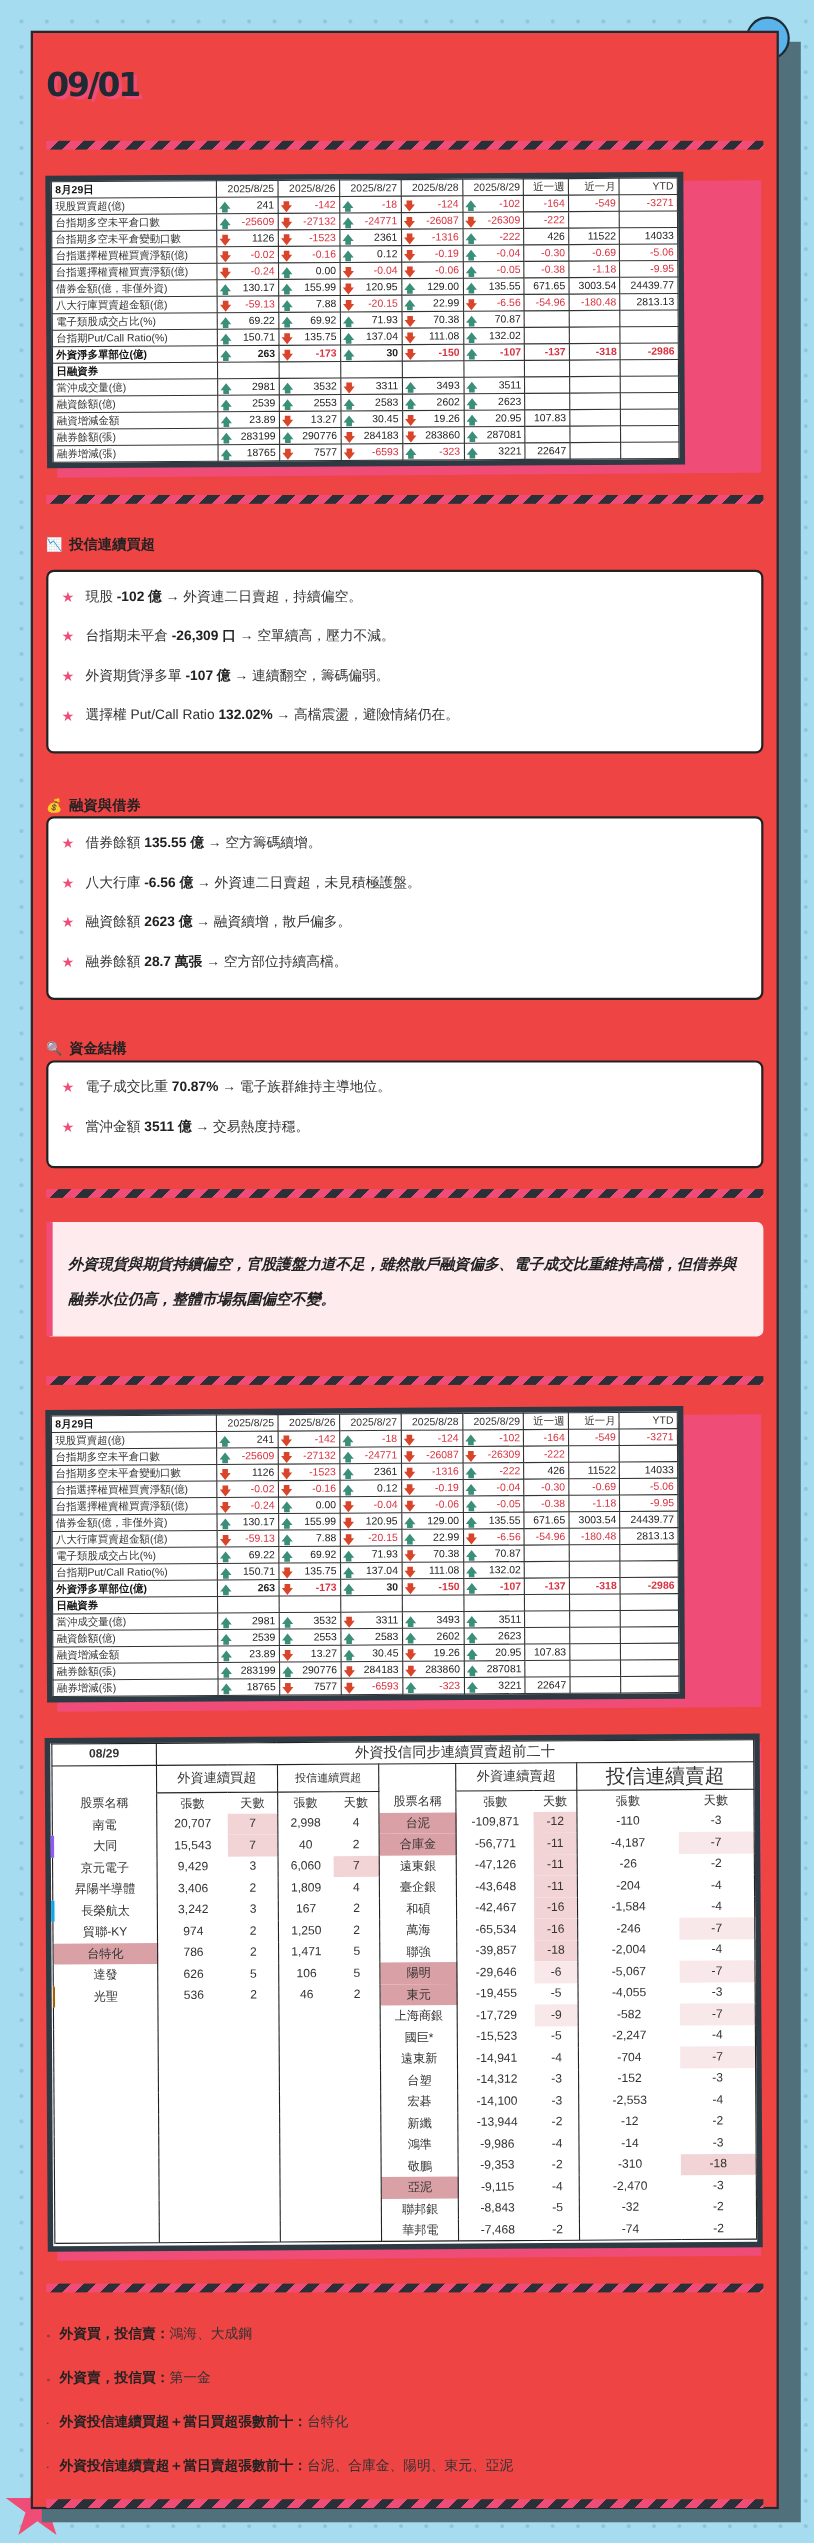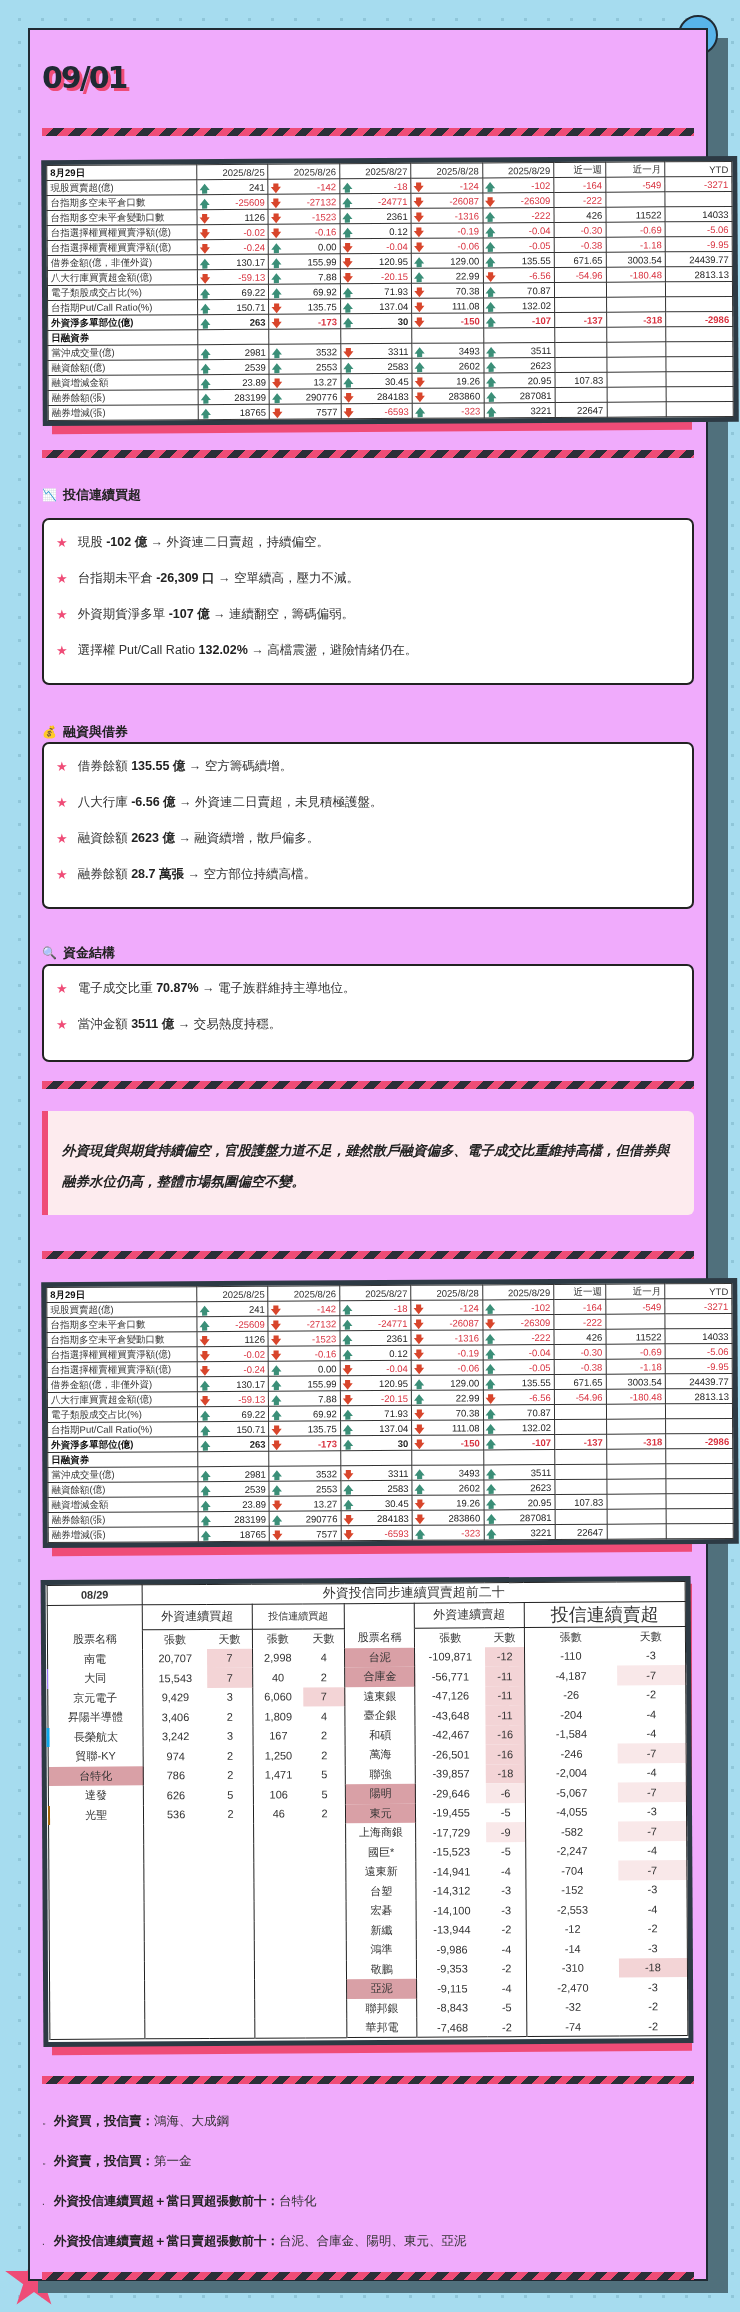--- a/index.html
+++ b/index.html
@@ -21,34 +21,34 @@
     position: absolute; left: 4px; top: 2250px; width: 60px; height: 60px;
     background: #ef4c77;
     clip-path: polygon(50% 0%, 61% 35%, 98% 35%, 68% 57%, 79% 91%, 50% 70%, 21% 91%, 32% 57%, 2% 35%, 39% 35%);
   }
   .card-shadow {
     position: absolute; left: 38px; top: 38px; width: 690px; height: 2255px;
     background: #50707c;
   }
   .card {
     position: absolute; left: 28px; top: 28px; width: 680px; height: 2253px;
-    background: #f0abfc; border: 2px solid #1f2a33;
+    background: #ef4444; border: 2px solid #1f2a33;
   }
   .date-title {
     position: absolute; left: 12px; top: 30px;
     font-family: "DejaVu Sans", sans-serif; font-weight: bold; font-size: 30px;
     color: #1f2a33; letter-spacing: -2px;
     text-shadow: 3px 3px 0 #ef4c77;
   }
   .stripe {
     position: absolute; left: 12px; width: 652px; height: 8px;
     background: repeating-linear-gradient(135deg, #ef4c77 0 8px, #2b2f38 8px 16px);
   }
   .table-wrap {
-    position: absolute; left: 12px; width: 696px;
+    position: absolute; left: 12px; width: 580px;
   }
   .table-back {
     position: absolute; left: 10px; top: 8px; width: 640px; height: 100%;
     background: #ef4c77; transform: skewY(-0.4deg);
   }
   .table-frame {
     position: relative; background: #2d3a44; padding: 5px;
     transform: rotate(-0.35deg);
   }
   table.fin {
@@ -619,21 +619,21 @@
               <td class="sep-r hl">7</td>
               <td>2,998</td>
               <td class="sep-r ">4</td>
               <td class="sep-r hl2">台泥</td>
               <td>-109,871</td>
               <td class="sep-r hl">-12</td>
               <td>-110</td>
               <td class="sep-r ">-3</td>
             </tr>
             <tr>
-              <td class="sep-r " style="border-left:1px solid #8b5cf6">大同</td>
+              <td class="sep-r " style="border-left:3px solid #8b5cf6">大同</td>
               <td>15,543</td>
               <td class="sep-r hl">7</td>
               <td>40</td>
               <td class="sep-r ">2</td>
               <td class="sep-r hl2">合庫金</td>
               <td>-56,771</td>
               <td class="sep-r hl">-11</td>
               <td>-4,187</td>
               <td class="sep-r hl3">-7</td>
             </tr>
@@ -673,21 +673,21 @@
               <td>-1,584</td>
               <td class="sep-r ">-4</td>
             </tr>
             <tr>
               <td class="sep-r " style="border-left:1px solid #222">貿聯-KY</td>
               <td>974</td>
               <td class="sep-r ">2</td>
               <td>1,250</td>
               <td class="sep-r ">2</td>
               <td class="sep-r ">萬海</td>
-              <td>-26,501</td>
+              <td>-65,534</td>
               <td class="sep-r hl">-16</td>
               <td>-246</td>
               <td class="sep-r hl3">-7</td>
             </tr>
             <tr>
               <td class="sep-r hl2" style="border-left:1px solid #222">台特化</td>
               <td>786</td>
               <td class="sep-r ">2</td>
               <td>1,471</td>
               <td class="sep-r ">5</td>

